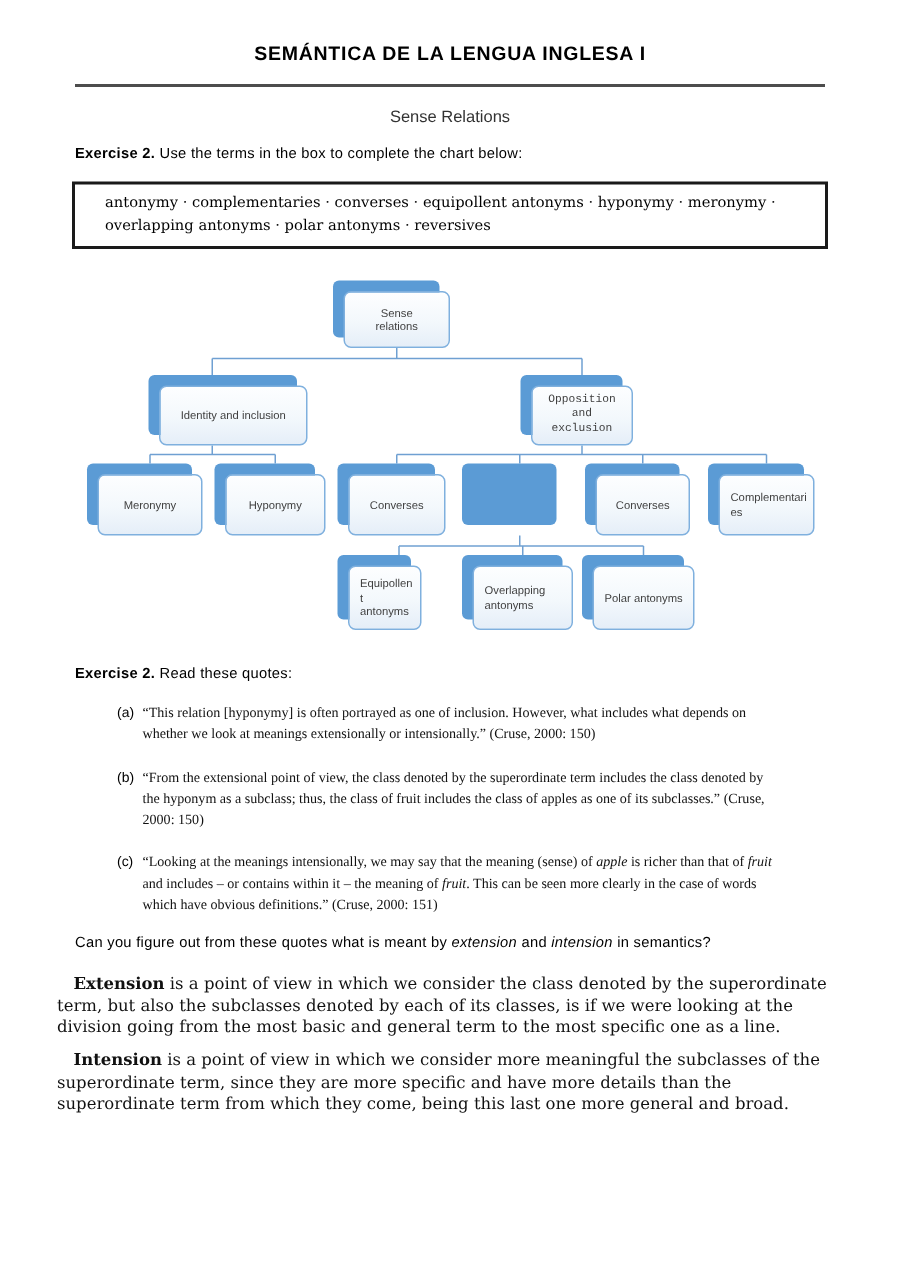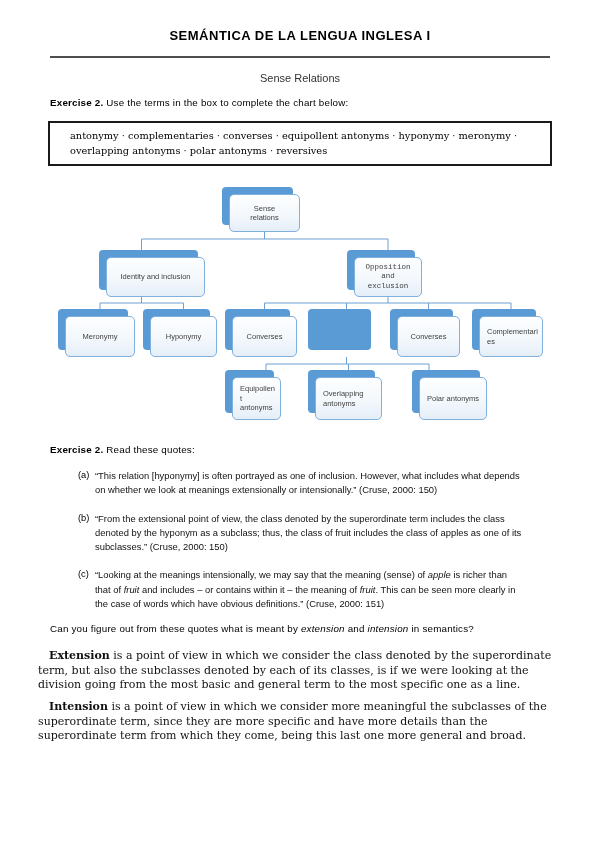--- a/index.html
+++ b/index.html
@@ -49,28 +49,28 @@
   .n-identity    { left:99px;  top:68px;  width:78px; height:47px;padding-left:28px; }
   .n-opposition  { left:347px; top:68px;  width:75px; height:47px;font-family:Liberation Mono, monospace; }
   .n-meronymy    { left:58px;  top:127px; width:77px; height:48px; }
   .n-hyponymy    { left:143px; top:127px; width:74px; height:48px; }
   .n-converses   { left:225px; top:127px; width:72px; height:48px; }
   .n-antonymy    { left:308px; top:127px; width:70px; height:48px; }
   .n-reversives  { left:390px; top:127px; width:70px; height:48px; }
   .n-complement  { left:472px; top:127px; width:71px; height:48px; }
   .n-equipollent { left:225px; top:188px; width:56px; height:50px; }
   .n-overlapping { left:308px; top:188px; width:74px; height:50px; }
-  .n-polar       { left:388px; top:188px; width:75px; height:50px;margin-left:24px; }
+  .n-polar       { left:388px; top:188px; width:75px; height:50px; }
 
   
   .ex2-line { margin:12px 50px 0 50px; font-size:9.8px; letter-spacing:0.2px; }
   .quote { display:flex; margin:14px 78px 0 78px; }
   .quote .q-label { flex:0 0 17px; font-size:9.3px; padding-top:1px; }
   .quote .q-text  {
-    flex:1; font-family:Liberation Sans, sans-serif; font-size:9.4px; line-height:14.3px; color:#111;
+    flex:1; font-family:Liberation Serif, serif; font-size:9.4px; line-height:14.3px; color:#111;
   }
   .question { margin:12px 50px 0 50px; font-size:9.8px; letter-spacing:0.2px; }
   .def {
     margin:15px 38px 0 38px; font-family:"DejaVu Serif", serif;
     font-size:11px; line-height:14.3px; color:#111; text-indent:11px;
   }
   .def.second { margin-top:8px; }
 </style>
 </head>
 <body>

